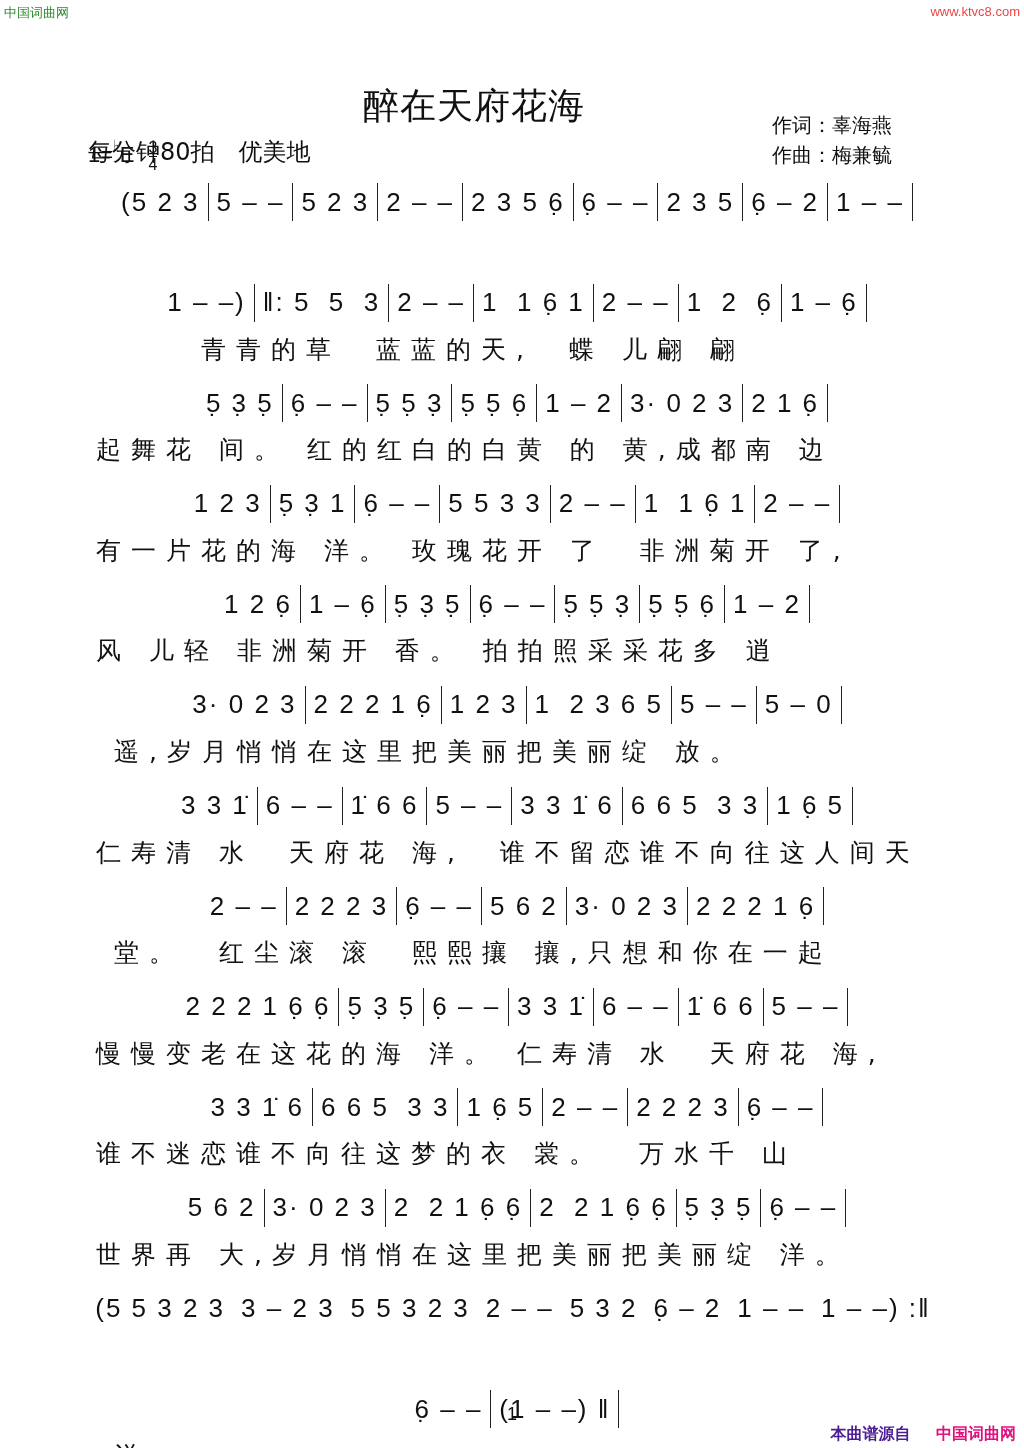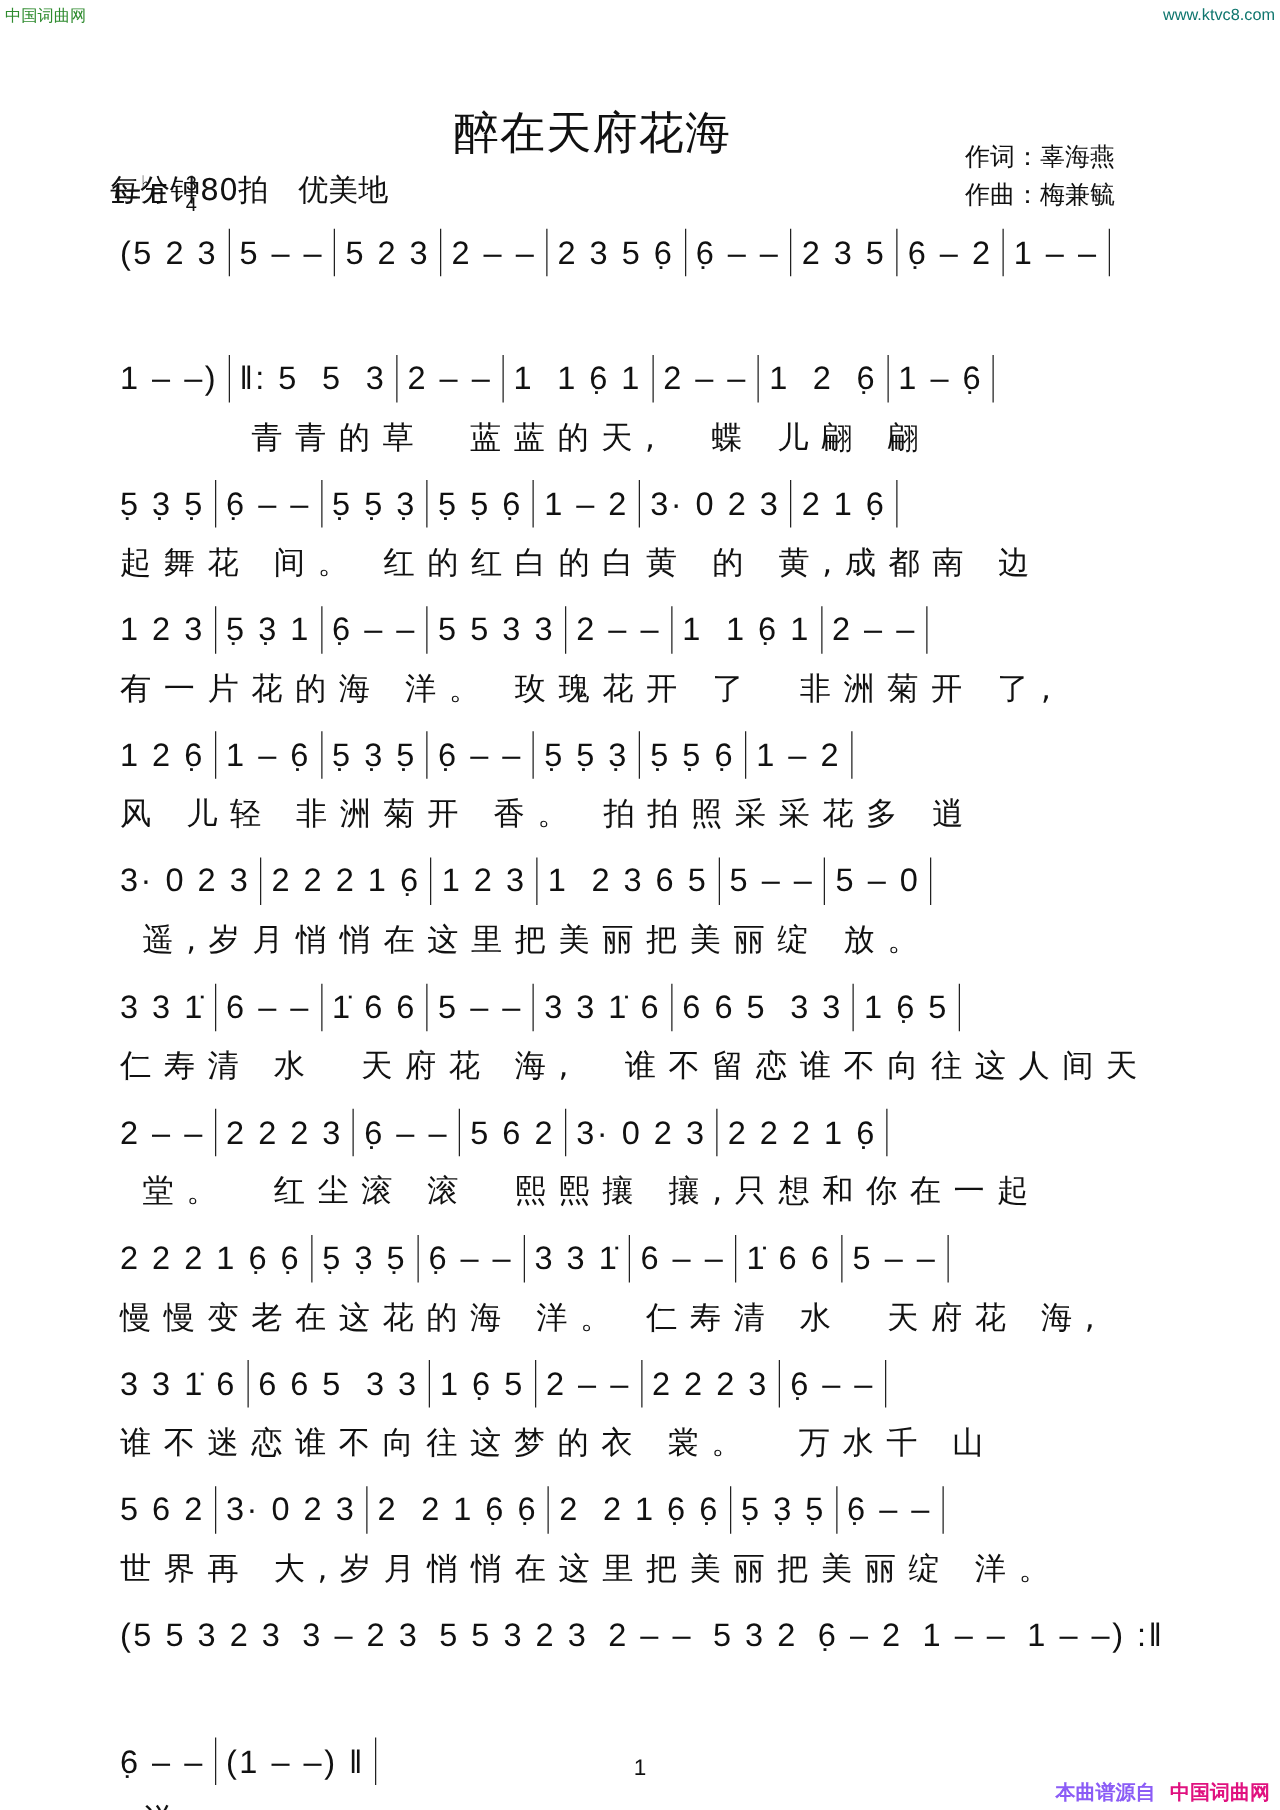--- a/index.html
+++ b/index.html
@@ -1,35 +1,35 @@
 <!DOCTYPE html>
 <html><head>
   <meta charset="utf-8">
   <style>
     html, body { margin:0; padding:0; background:#fff; }
     body { width:1024px; height:1448px; position:relative; overflow:hidden;
            font-family:"DejaVu Sans", sans-serif; color:#111; }
     .wm-left { position:absolute; left:4px; top:4px; font-size:13px; color:#2e8b2e; }
-    .wm-right { position:absolute; right:4px; top:4px; font-size:13px; color:#0f766e; font-family:"Liberation Sans", sans-serif; }
+    .wm-right { position:absolute; right:4px; top:4px; font-size:13px; color:#ef4444; font-family:"Liberation Sans", sans-serif; }
     .title { position:absolute; left:0; width:948px; top:58px; text-align:center; font-size:36px; font-weight:normal; letter-spacing:1px; }
     .key { position:absolute; left:88px; top:92px; font-size:22px; font-family:"Liberation Sans", sans-serif;margin-top:48px; }
     .key .flat { font-size:14px; position:relative; top:-12px; }
     .key .frac { display:inline-block; vertical-align:middle; text-align:center; font-size:16px; line-height:16px; margin-left:8px; }
     .key .frac span { display:block; }
     .key .frac .num { border-bottom:1px solid #111; }
     .tempo { position:absolute; left:88px; top:136px; font-size:24px; }
     .credits { position:absolute; left:772px; top:110px; font-size:20px; line-height:30px; }
     .score { position:absolute; left:96px; top:175px; width:850px; }
     .row { position:relative; height:100.6px; }
-    .notes { height:54px; display:flex; align-items:center; font-family:"Liberation Sans", sans-serif; font-size:26px; white-space:pre; letter-spacing:2px; }
+    .notes { height:54px; display:flex; align-items:center; font-family:"Liberation Sans", sans-serif; font-size:26px; white-space:pre; letter-spacing:2px;justify-content:center; }
     .notes .bar { display:inline-block; width:1px; height:38px; background:#222; margin:0 8px; }
     .lyrics { font-size:25px; letter-spacing:10px; white-space:pre; height:40px; line-height:40px; }
     .page-num { position:absolute; left:0; width:1024px; top:1404px; text-align:center; font-size:18px; font-family:"Liberation Sans", sans-serif; }
     .source { position:absolute; right:8px; top:1424px; font-size:16px; font-weight:bold; }
-    .source .label { color:#8b5cf6; margin-right:6px; }
+    .source .label { color:#4c1d95; margin-right:20px; }
     .source .site { color:#e0117f; }
   </style>
 </head>
 <body>
 
 <div class="wm-left">中国词曲网</div>
 <div class="wm-right">www.ktvc8.com</div>
 
 <h1 class="title">醉在天府花海</h1>
 

